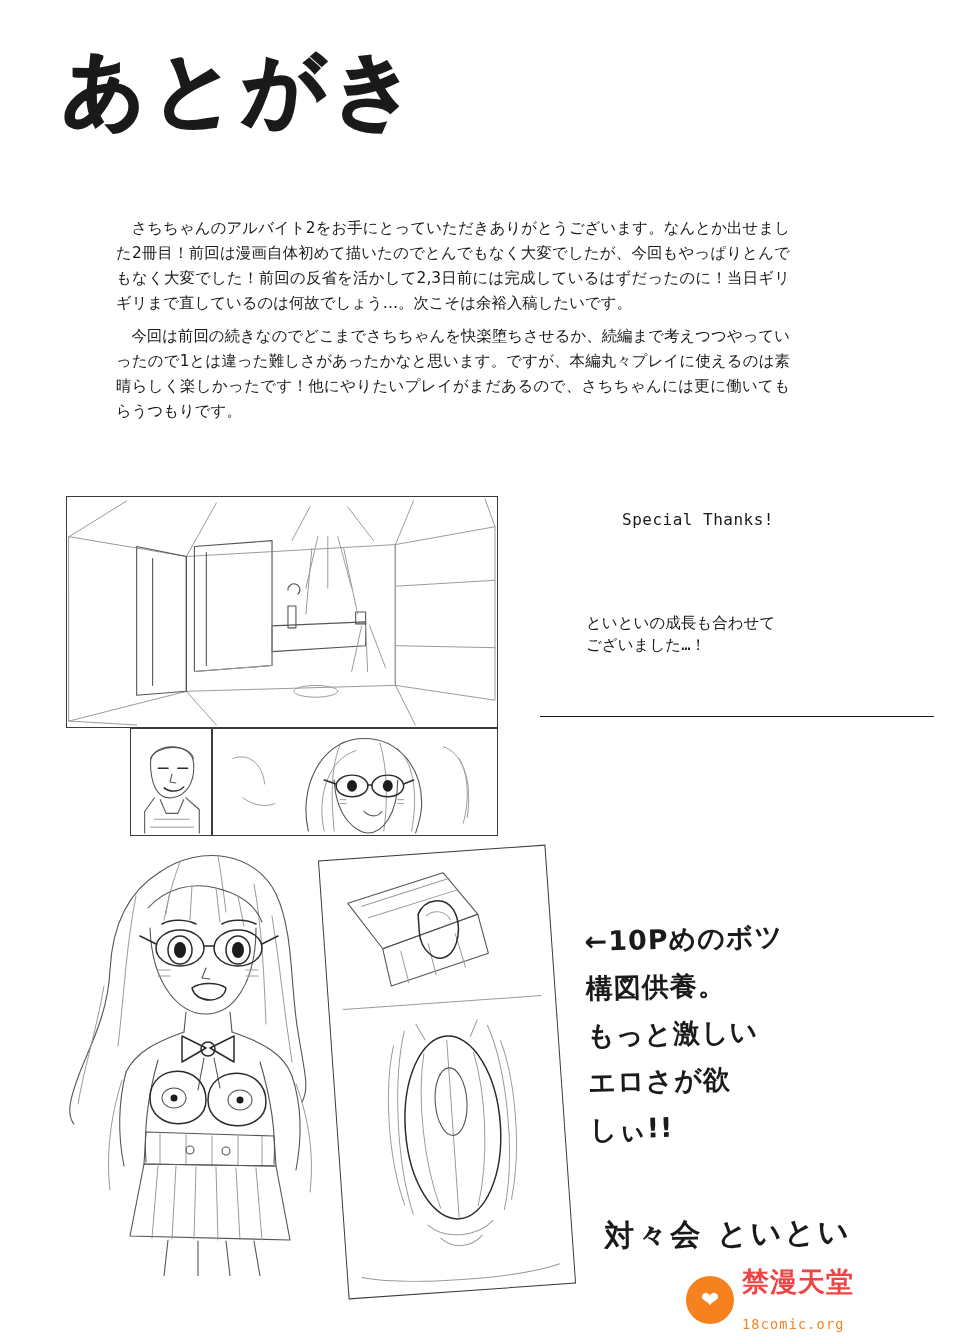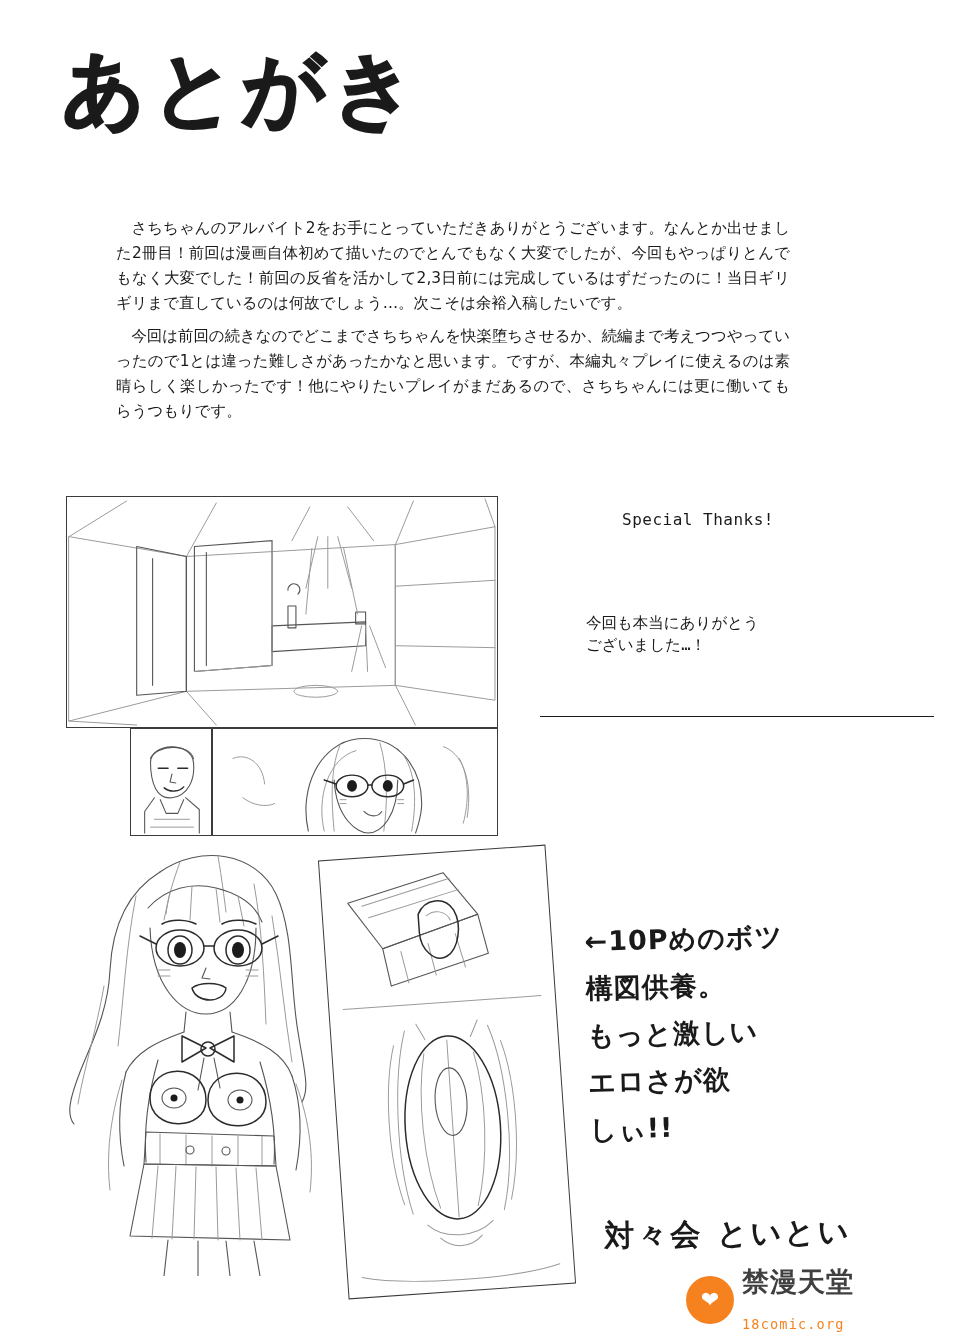--- a/index.html
+++ b/index.html
@@ -182,21 +182,21 @@
     font-size: 22px;
     line-height: 1;
   }
   #wm-text {
     margin-left: 8px;
   }
   #wm-title {
     font-family: "DejaVu Sans", sans-serif;
     font-size: 27px;
     font-weight: bold;
-    color: #404040;
+    color: #ef4444;
     letter-spacing: 1px;
     line-height: 1.05;
   }
   #wm-sub {
     font-family: "DejaVu Sans Mono", monospace;
     font-size: 13.5px;
     color: #f5821f;
     letter-spacing: 1.2px;
     margin-top: 19px;
   }
@@ -430,21 +430,21 @@
       <path class="sk-l" d="M96 386 C108 398 126 398 138 386"></path>
 
       <path class="sk-l" d="M14 150 L214 150"></path>
       <path class="sk-l" d="M14 420 C60 432 170 432 214 420"></path>
     </svg>
   </div>
 
   <div class="rtext" id="special-thanks-head">Special Thanks!</div>
 
 
-  <div class="rtext" id="thanks-note" style="white-space: pre-line;">今回も本当にありがとう
+  <div class="rtext" id="thanks-note" style="white-space: pre-line;">といといの成長も合わせて
 ございました…！</div>
 
   <div id="hr-right"></div>
 
 
   <div class="hand" id="handnote-arrow" style="white-space: pre-line;">←10Pめのボツ
 構図供養。
 もっと激しい
 エロさが欲
 しぃ!!</div>

